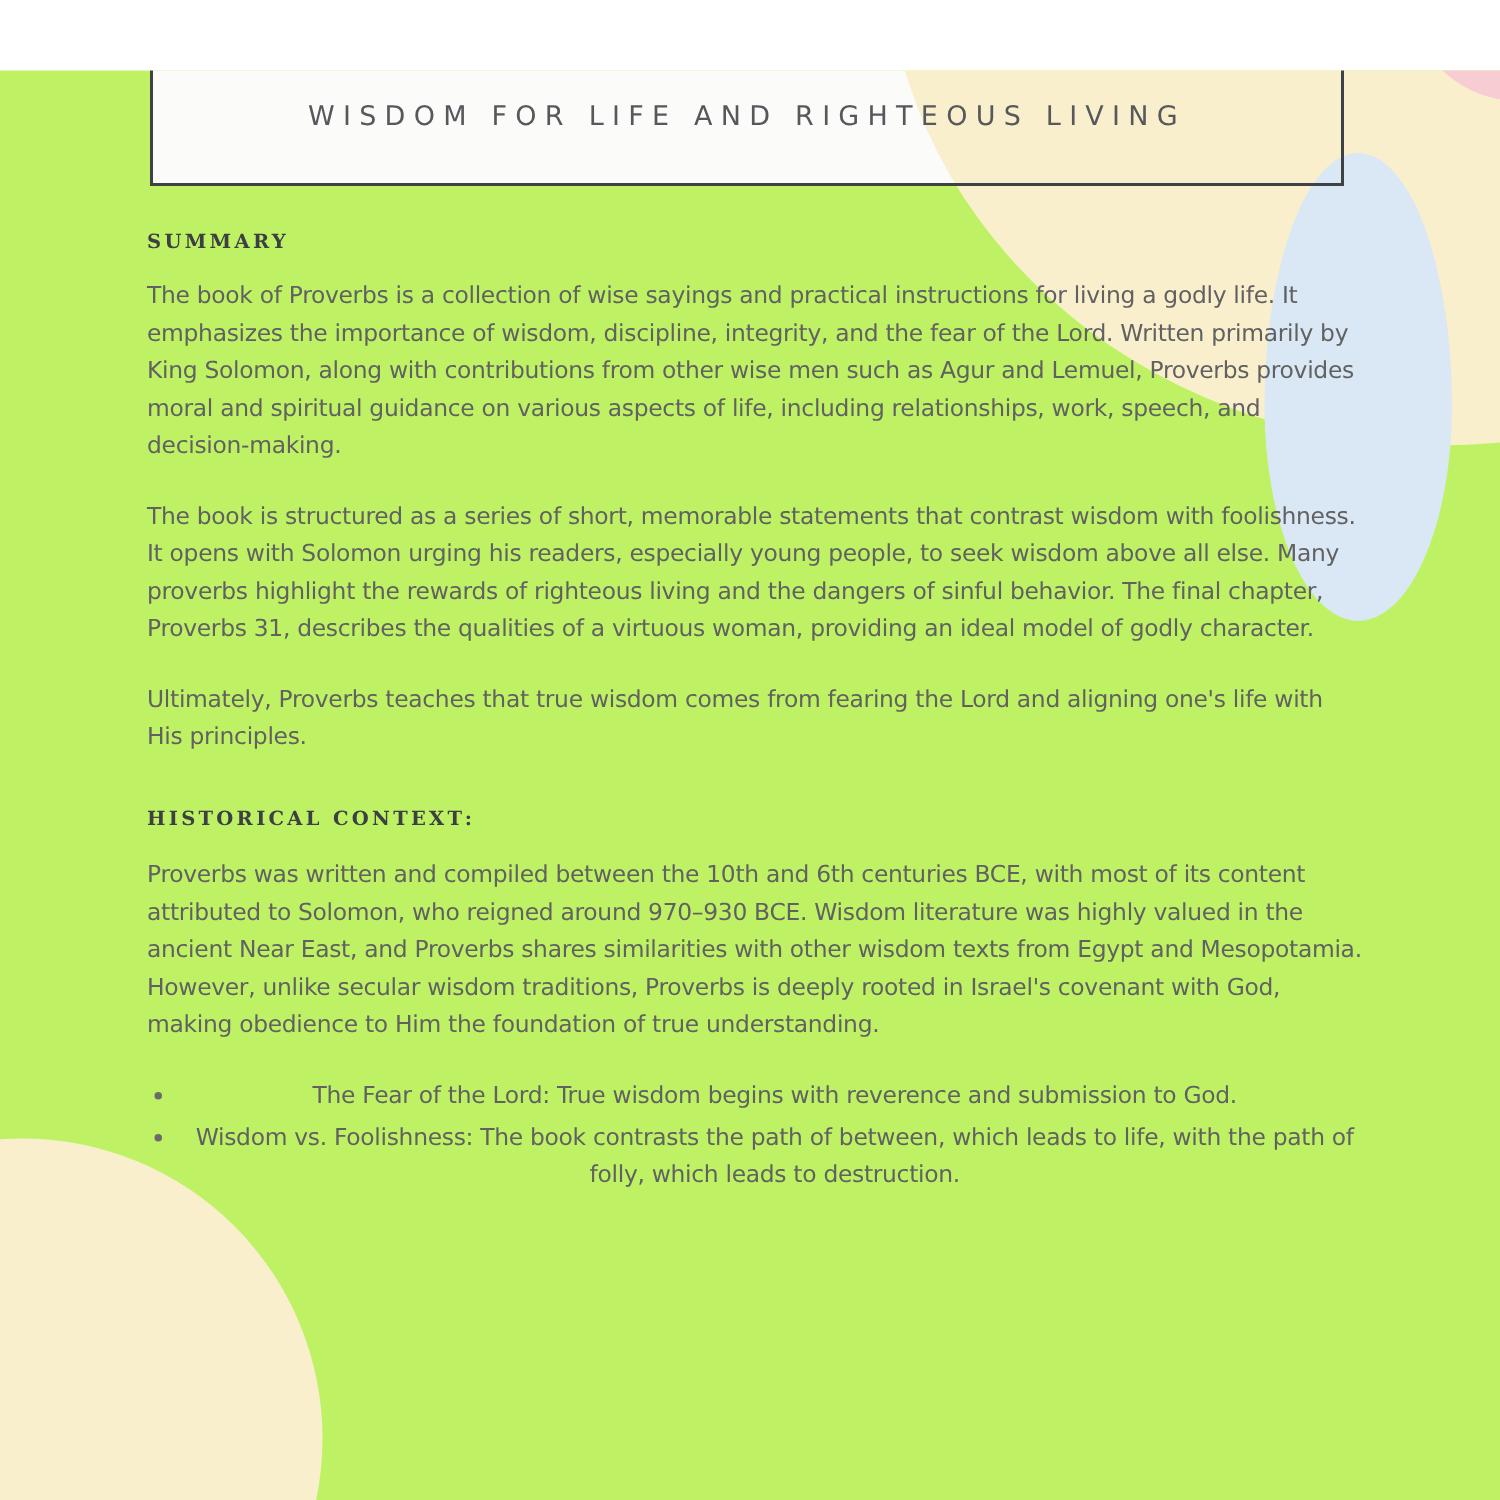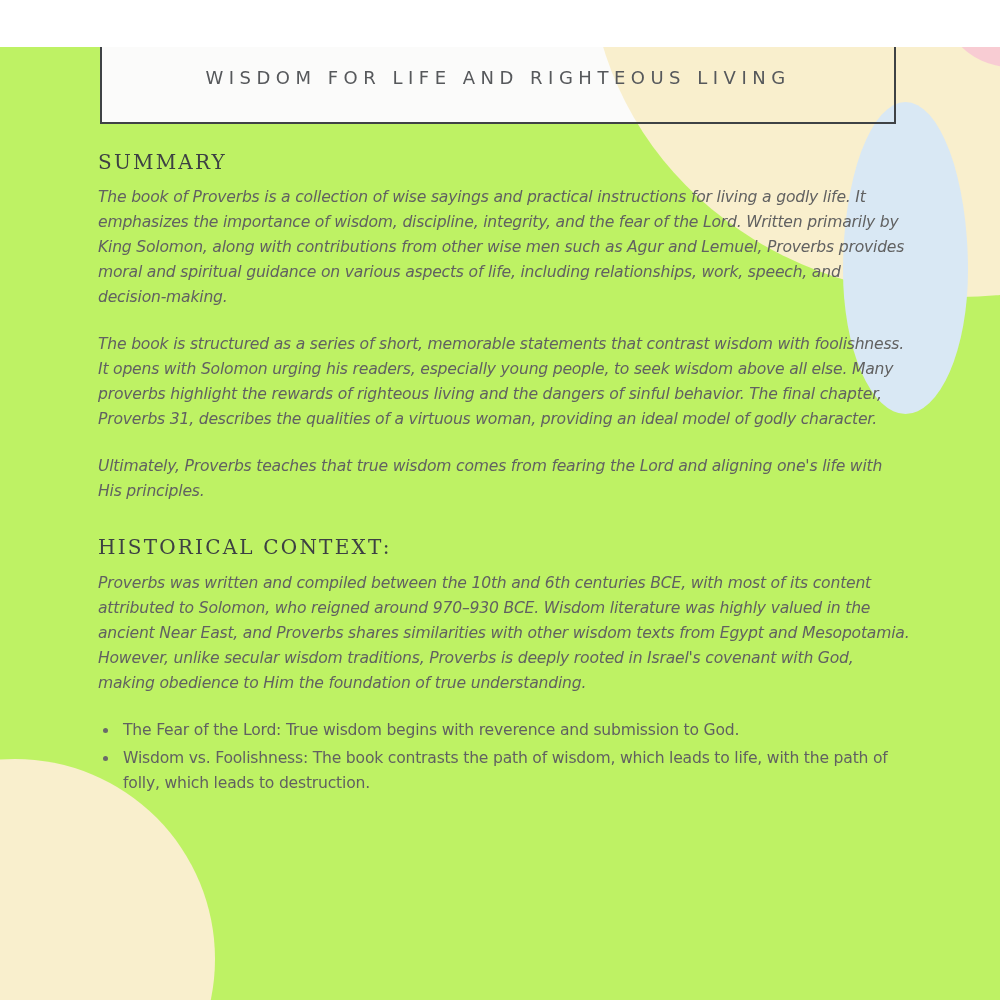--- a/index.html
+++ b/index.html
@@ -28,29 +28,29 @@
   .subtitle {
     padding-top:100px; text-align:center;
     font-size:18px; letter-spacing:5.5px; font-weight:400;
     color:#56585b; white-space:nowrap;
   }
   .content {
     position:absolute; left:98px; top:0; width:812px; z-index:5;
     color:#616161; font-size:15.6px; letter-spacing:-0.2px; line-height:25px;
   }
   .content h2 {
-    font-family:"DejaVu Serif", serif; font-weight:400;
-    font-size:20px; line-height:20px; letter-spacing:2.2px; color:#3d4043;
+    font-family:"DejaVu Serif", serif; font-weight:700;
+    font-size:13px; line-height:20px; letter-spacing:2.2px; color:#3d4043;
   }
   .h-summary    { margin:105px 0 13px; }
   .h-historical { margin:33px 0 14px; }
   .h-themes     { margin:15px 0 24px; }
-  .content p { margin:0 0 22px;font-style:italic; }
+  .content p { margin:0 0 22px; }
   .themes { list-style:none; }
-  .theme-item { display:flex; align-items:flex-start; margin-bottom:3px; }
+  .theme-item { display:flex; align-items:flex-start; margin-bottom:3px;text-align:center; }
   .dot {
     flex:0 0 auto; width:5px; height:5px; border-radius:50%;
     background:#6a6a6a; margin:10px 15px 0 5px;
   }
   .theme-text { flex:1; }
 </style>
 </head>
 <body>
 
 <div class="page" style="background-color: #bef264; margin-top: 47px;">
@@ -78,18 +78,18 @@
     <h2 class="h-historical">HISTORICAL CONTEXT:</h2>
     <p>Proverbs was written and compiled between the 10th and 6th centuries BCE, with most of its content attributed to Solomon, who reigned around 970–930 BCE. Wisdom literature was highly valued in the ancient Near East, and Proverbs shares similarities with other wisdom texts from Egypt and Mesopotamia. However, unlike secular wisdom traditions, Proverbs is deeply rooted in Israel's covenant with God, making obedience to Him the foundation of true understanding.</p>
 
     <ul class="themes">
       <li class="theme-item">
         <span class="dot"></span>
         <span class="theme-text">The Fear of the Lord: True wisdom begins with reverence and submission to God.</span>
       </li>
       <li class="theme-item">
         <span class="dot"></span>
-        <span class="theme-text">Wisdom vs. Foolishness: The book contrasts the path of wisdom, which leads to life, with the path of folly, which leads to destruction.</span>
+        <span class="theme-text">Wisdom vs. Foolishness: The book contrasts the path of between, which leads to life, with the path of folly, which leads to destruction.</span>
       </li>
     </ul>
 
   </main>
 </div>
 
 </body></html>

